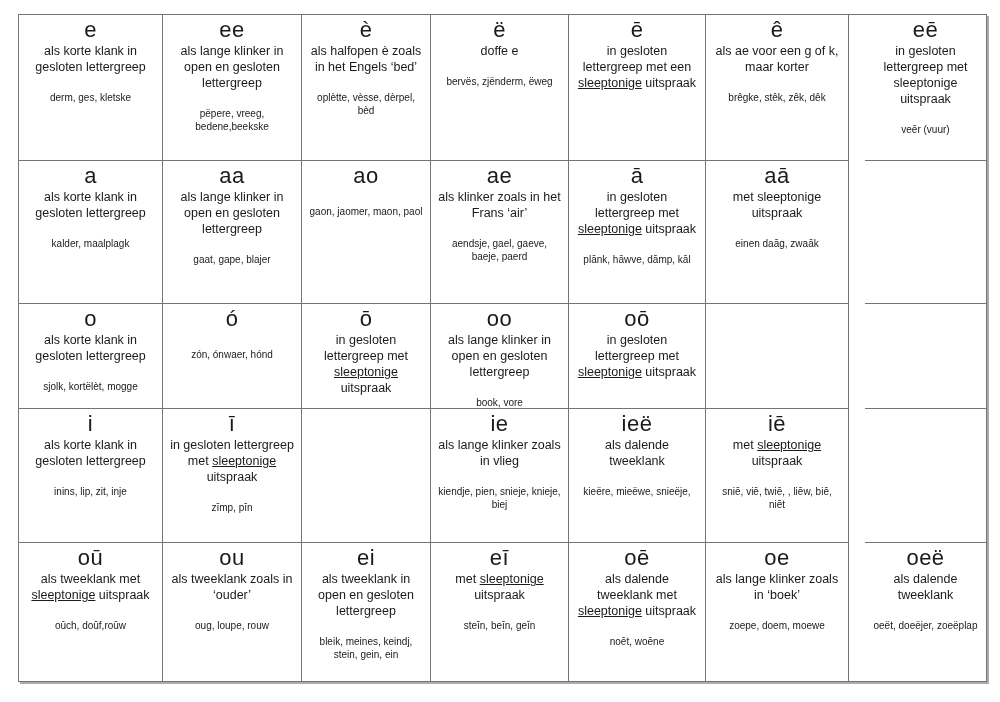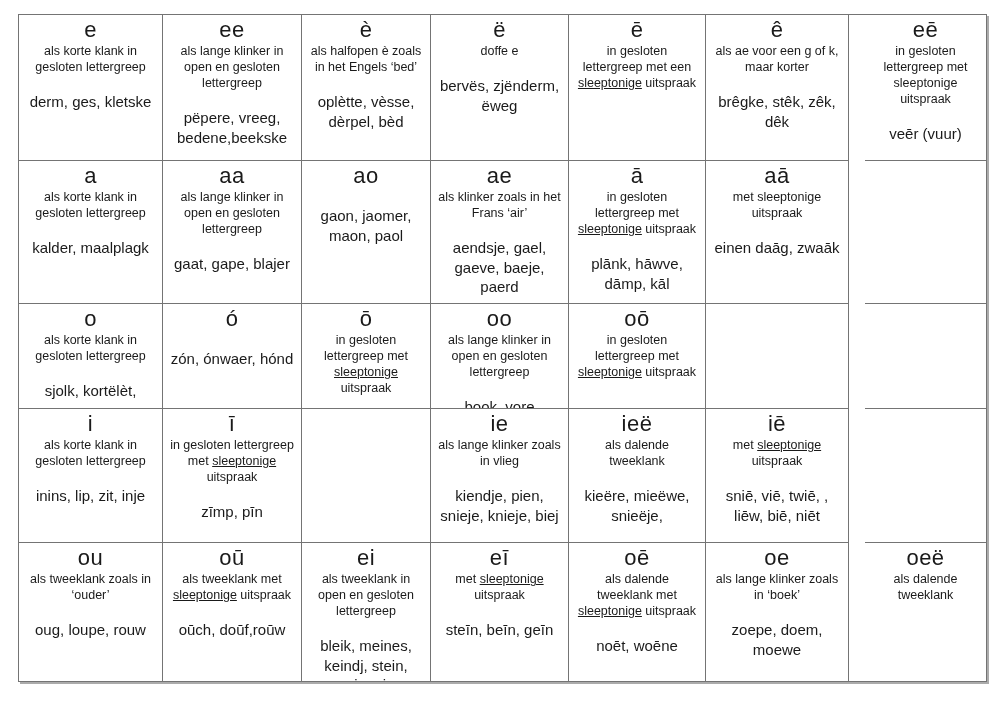--- a/index.html
+++ b/index.html
@@ -22,21 +22,21 @@
     text-align:center;
     padding:2px 7px 6px;
     overflow:hidden;
   }
   .cell:nth-child(7n) { border-right:none;margin-left:16px; }
   .cell:nth-child(n+29) { border-bottom:none; }
   .symbol { font-size:22px; line-height:1.2; letter-spacing:0.5px; }
   .desc { font-size:12.5px; line-height:1.28; }
   .desc .b { font-weight:normal; }
   .desc .u { text-decoration:underline; }
-  .examples { font-size:15px; line-height:1.28; margin-top:17px; }
+  .examples { font-size:10px; line-height:1.28; margin-top:17px; }
 </style>
 </head>
 <body>
 
 <div class="page">
   <div class="vowel-table">
       <div class="cell r0">
         <div class="symbol">e</div>
         <div class="desc"><span>als korte klank in gesloten lettergreep</span></div>
         <div class="examples">derm, ges, kletske</div>
@@ -145,28 +145,28 @@
         <div class="desc"><span>als dalende tweeklank</span></div>
         <div class="examples">kieëre, mieëwe, snieëje,</div>
       </div>
       <div class="cell r3">
         <div class="symbol">iē</div>
         <div class="desc"><span>met </span><span class="b u">sleeptonige</span><span> uitspraak</span></div>
         <div class="examples">sniē, viē, twiē, , liēw, biē, niēt</div>
       </div>
       <div class="cell r3"></div>
       <div class="cell r4">
+        <div class="symbol">oū</div>
+        <div class="desc"><span>als tweeklank met </span><span class="b u">sleeptonige</span><span> uitspraak</span></div>
+        <div class="examples">oūch, doūf,roūw</div>
+      </div>
+      <div class="cell r4">
         <div class="symbol">ou</div>
         <div class="desc"><span>als tweeklank zoals in ‘ouder’</span></div>
         <div class="examples">oug, loupe, rouw</div>
-      </div>
-      <div class="cell r4">
-        <div class="symbol">oū</div>
-        <div class="desc"><span>als tweeklank met </span><span class="b u">sleeptonige</span><span> uitspraak</span></div>
-        <div class="examples">oūch, doūf,roūw</div>
       </div>
       <div class="cell r4">
         <div class="symbol">ei</div>
         <div class="desc"><span>als tweeklank in open en gesloten lettergreep</span></div>
         <div class="examples">bleik, meines, keindj, stein, gein, ein</div>
       </div>
       <div class="cell r4">
         <div class="symbol">eī</div>
         <div class="desc"><span>met </span><span class="b u">sleeptonige</span><span> uitspraak</span></div>
         <div class="examples">steīn, beīn, geīn</div>
@@ -177,15 +177,16 @@
         <div class="examples">noēt, woēne</div>
       </div>
       <div class="cell r4">
         <div class="symbol">oe</div>
         <div class="desc"><span>als lange klinker zoals in ‘boek’</span></div>
         <div class="examples">zoepe, doem, moewe</div>
       </div>
       <div class="cell r4">
         <div class="symbol">oeë</div>
         <div class="desc"><span>als dalende tweeklank</span></div>
+        <div class="examples">oeët, doeëjer, zoeëplap</div>
       </div>
     </div>
 </div>
 
 </body></html>

